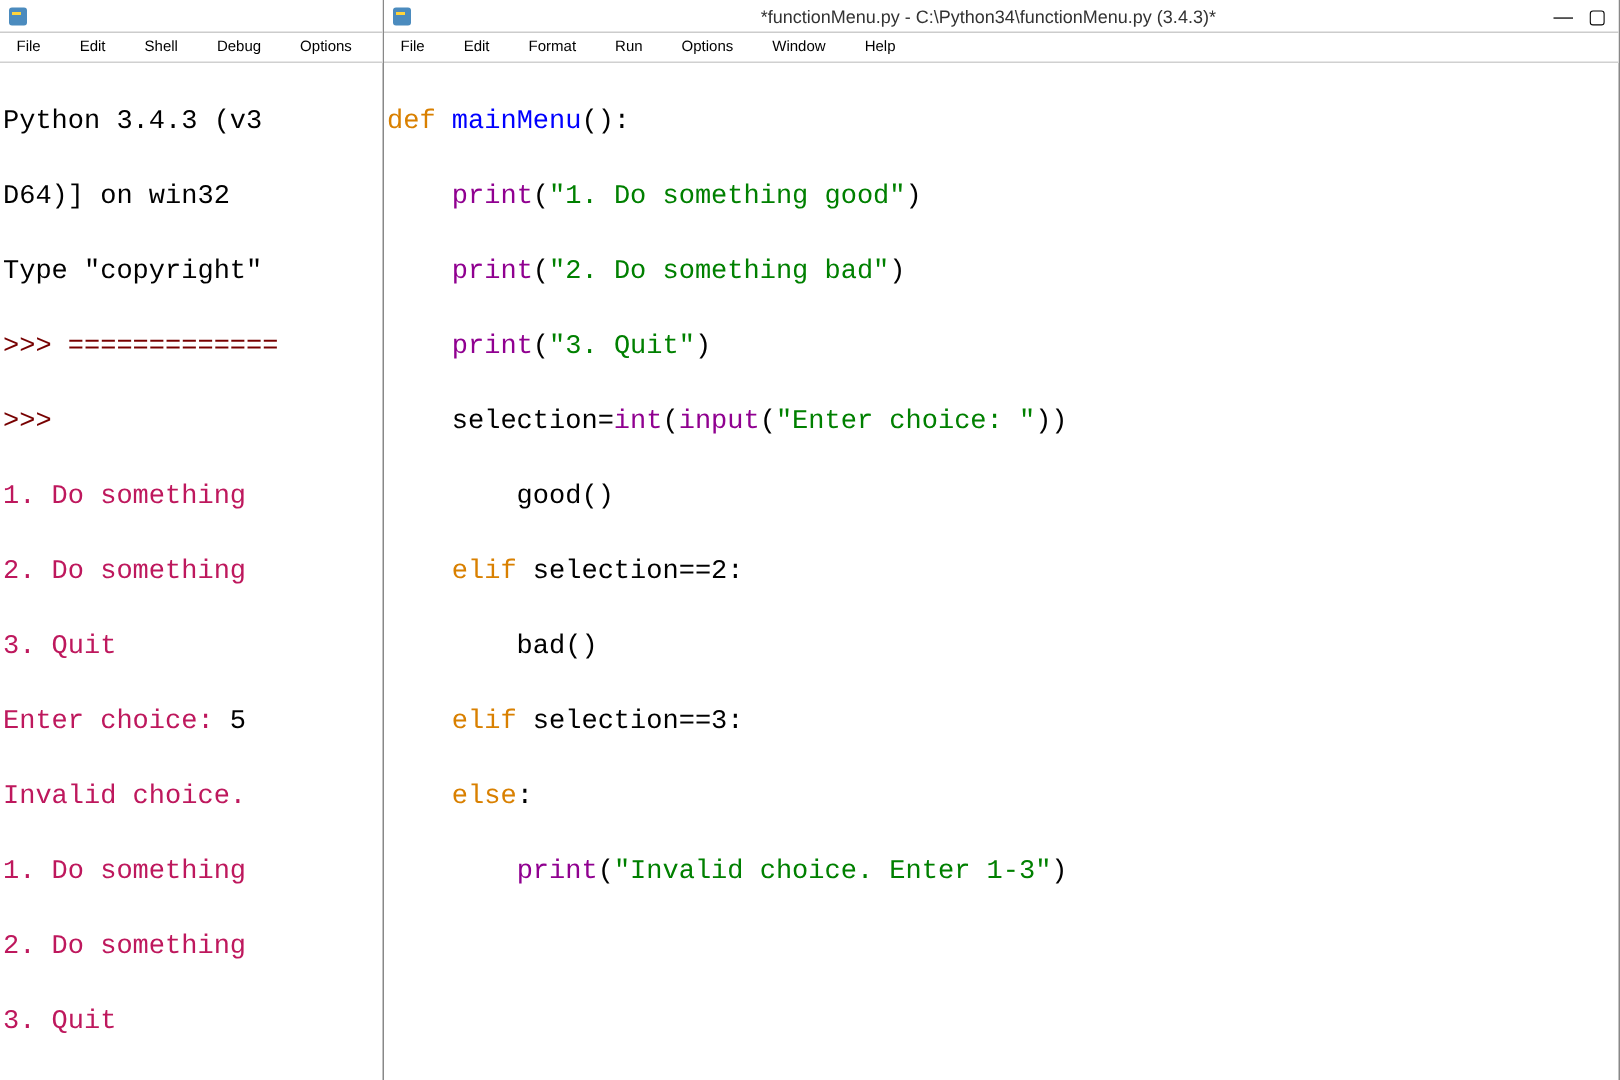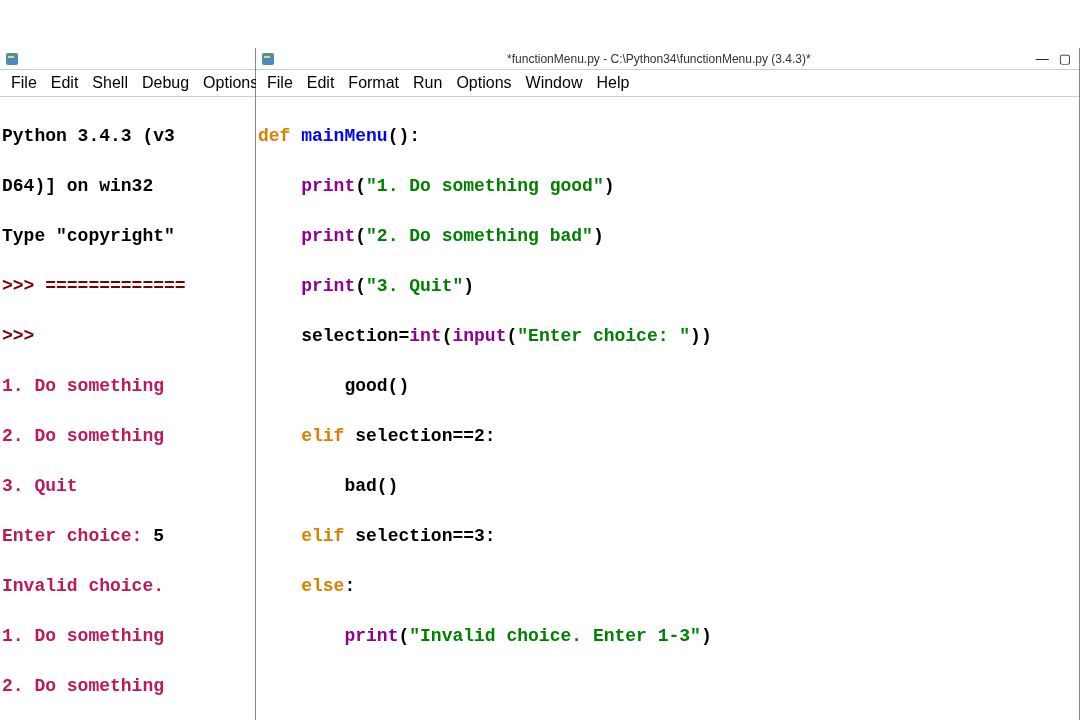--- a/index.html
+++ b/index.html
@@ -10,21 +10,20 @@
   width: 1080px;
   height: 720px;
   overflow: hidden;
   display: flex;
 }
 .pane {
   display: flex;
   flex-direction: column;
   background: #fff;
   border-right: 1px solid #888;
-  margin-top: 48px;
 }
 .pane.left { width: 256px; }
 .pane.right { flex: 1; position: relative; }
 .titlebar {
   height: 22px;
   display: flex;
   align-items: center;
   padding: 0 4px;
   background: #fff;
   border-bottom: 1px solid #ccc;
@@ -43,38 +42,37 @@
 }
 .win-controls {
   display: flex;
   gap: 10px;
   font-family: Arial, sans-serif;
   font-size: 13px;
   padding-right: 4px;
 }
 .menubar {
   display: flex;
-  gap: 0;
+  gap: 12px;
   padding: 2px 4px;
   background: #fff;
   border-bottom: 1px solid #d0d0d0;
   font-family: Arial, sans-serif;
-  font-size: 16px;
+  font-size: 10px;
 }
 .menubar span {
   padding: 2px 7px;
   cursor: default;
 }
 .content {
   flex: 1;
   padding: 2px 0 0 0;
   overflow: hidden;
   line-height: 25px;
   white-space: pre;
-  font-weight: bold;
 }
 .content .line { padding-left: 2px; }
 .kw { color: #d98000; }
 .fn { color: #0000ff; }
 .str { color: #008000; }
 .builtin { color: #900090; }
 .prompt { color: #770000; }
 .stdout { color: #be185d; }
 .txt { color: #000; }
 </style>

